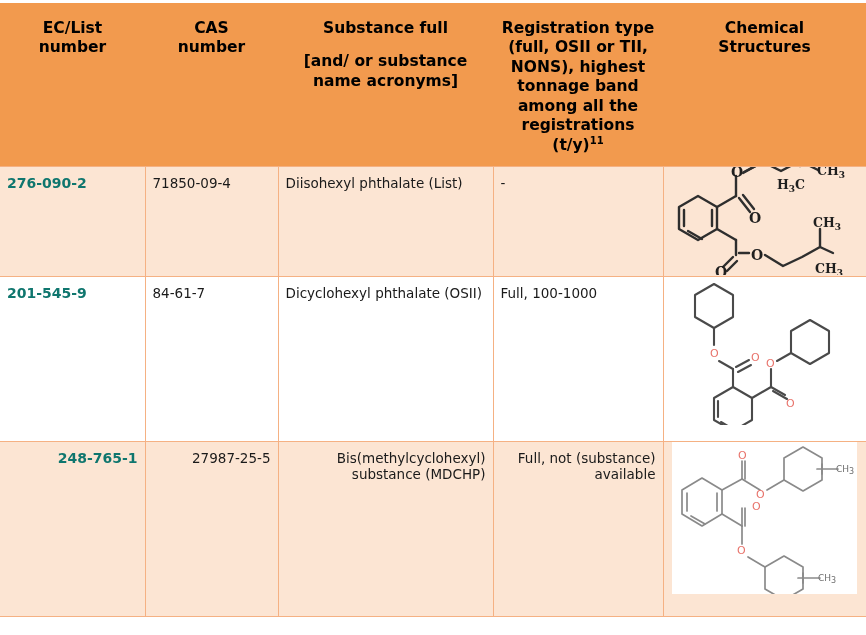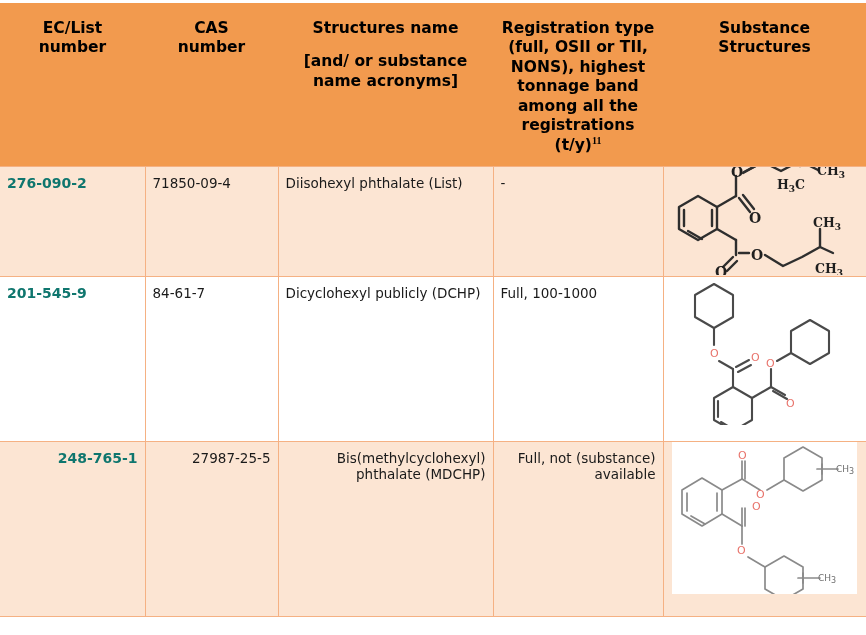--- a/index.html
+++ b/index.html
@@ -45,21 +45,20 @@
     border: none;
   }
   thead th .sub {
     display: block;
     margin-top: 14px;
     text-align: center;
   }
   thead th sup {
     font-size: 10px;
     vertical-align: super;
-    font-family: Liberation Serif, serif;
   }
 
   tbody td {
     border-left: 1px solid #F5B183;
     border-right: 1px solid #F5B183;
     border-top: 1px solid #F5B183;
     border-bottom: 1px solid #F5B183;
     vertical-align: top;
     padding: 8px 7px 6px 7px;
     font-size: 13.5px;
@@ -118,28 +117,28 @@
       <tr>
         <th>
           <span>EC/List</span><br>
           <span>number</span>
         </th>
         <th>
           <span>CAS</span><br>
           <span>number</span>
         </th>
         <th>
-          <span>Structures name</span>
+          <span>Substance full</span>
           <span class="sub">[and/ or substance name acronyms]</span>
         </th>
         <th>
           <span>Registration type (full, OSII or TII, NONS), highest tonnage band among all the registrations (t/y)</span><sup>11</sup>
         </th>
         <th>
-          <span>Substance</span><br>
+          <span>Chemical</span><br>
           <span>Structures</span>
         </th>
       </tr>
     </thead>
     <tbody>
 
       <tr class="shade row1">
         <td class="ec">276-090-2</td>
         <td>71850-09-4</td>
         <td>Diisohexyl phthalate (List)</td>
@@ -179,21 +178,21 @@
               <path class="st-line-dark" d="M155,80 L168,86"></path>
               <text class="atom-c-dark" x="150" y="106">CH<tspan class="sub-num-dark" dy="3">3</tspan></text>
             </svg>
           </span>
         </td>
       </tr>
 
       <tr class="plain row2">
         <td class="ec">201-545-9</td>
         <td>84-61-7</td>
-        <td>Dicyclohexyl publicly (DCHP)</td>
+        <td>Dicyclohexyl phthalate (OSII)</td>
         <td>Full, 100-1000</td>
         <td class="struct">
           <span class="struct-box">
             <svg class="structure" width="196" height="148" viewBox="0 0 196 148" xmlns="http://www.w3.org/2000/svg">
               <rect class="white-plate" x="0" y="0" width="196" height="148"></rect>
 
               <path class="st-line" d="M28,18 L28,40 L47,51 L66,40 L66,18 L47,7 Z"></path>
               <path class="st-line" d="M47,51 L47,68"></path>
               <text class="atom-o-red" x="43" y="80">O</text>
 
@@ -217,21 +216,21 @@
 
               <path class="st-line" d="M124,76 L124,54 L143,43 L162,54 L162,76 L143,87 Z"></path>
             </svg>
           </span>
         </td>
       </tr>
 
       <tr class="shade row3">
         <td class="ec">248-765-1</td>
         <td>27987-25-5</td>
-        <td>Bis(methylcyclohexyl) phthalate (MDCHP)</td>
+        <td>Bis(methylcyclohexyl) substance (MDCHP)</td>
         <td>Full, not (substance) available</td>
         <td class="struct">
           <span class="struct-box">
             <svg class="structure" width="185" height="152" viewBox="0 0 185 152" xmlns="http://www.w3.org/2000/svg">
               <rect class="white-plate" x="0" y="0" width="185" height="152"></rect>
 
               <path class="st-line-grey" d="M10,48 L10,72 L30,84 L50,72 L50,48 L30,36 Z"></path>
               <path class="st-line-grey" d="M15,51 L15,69"></path>
               <path class="st-line-grey" d="M19,74 L33,82"></path>
               <path class="st-line-grey" d="M45,69 L45,51"></path>

